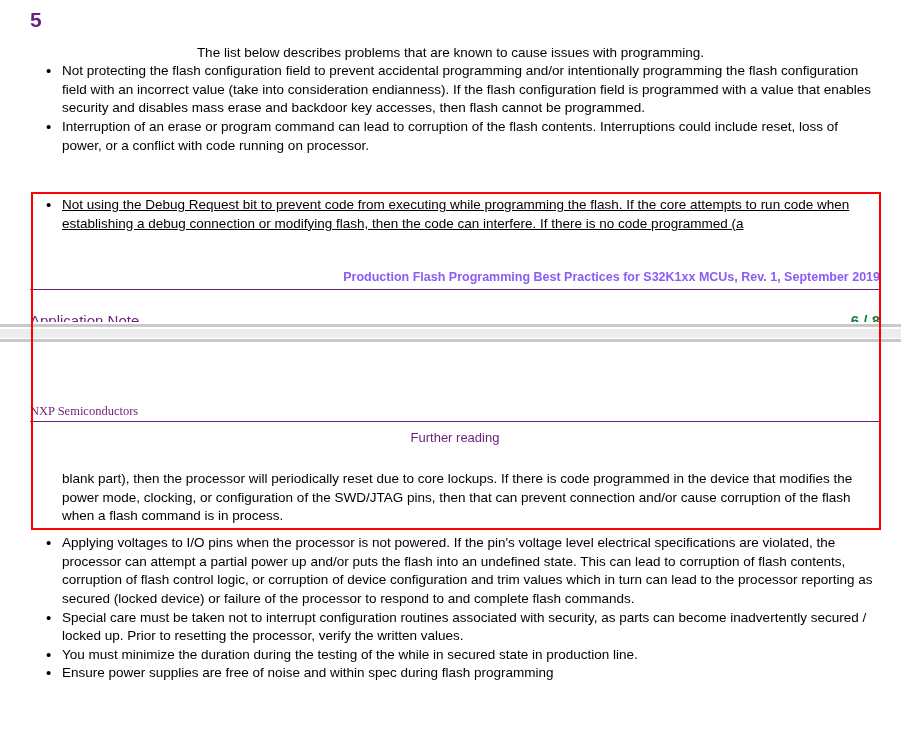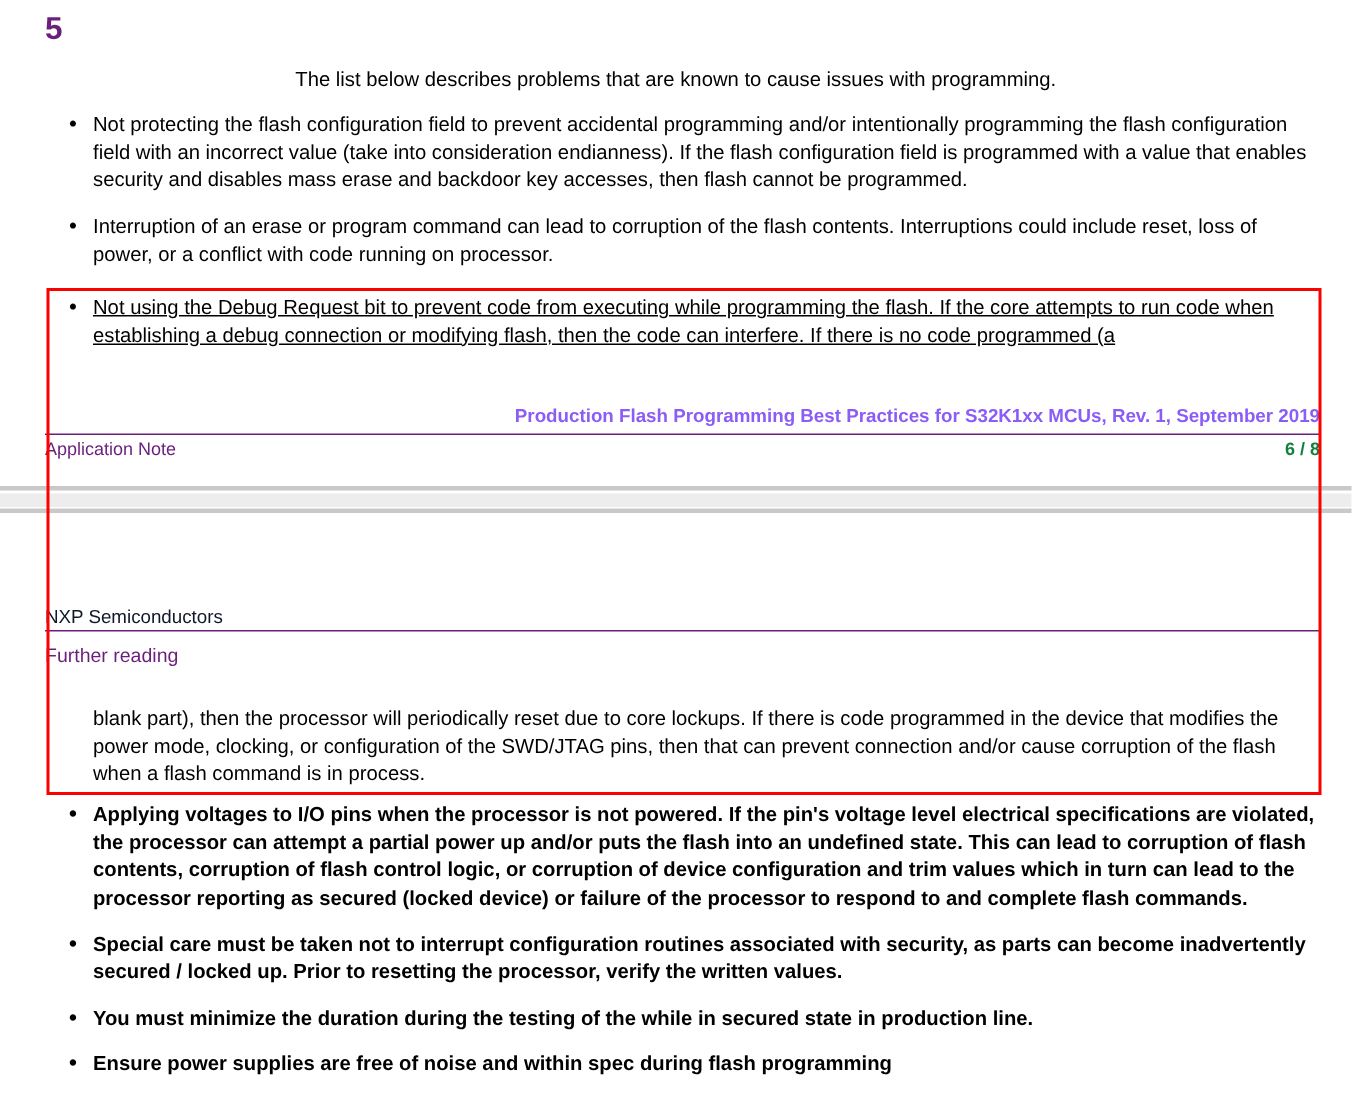--- a/index.html
+++ b/index.html
@@ -43,21 +43,20 @@
     text-align: center;
   }
   ul.bullets {
     list-style: none;
     margin: 0;
     padding: 0;
   }
   ul.bullets li {
     position: relative;
     padding-left: 32px;
-    margin-top: 12px;
     line-height: 1.38;
     font-size: 13.5px;
   }
   ul.bullets li::before {
     content: "\2022";
     position: absolute;
     left: 16px;
     top: -1px;
     font-size: 15px;
   }
@@ -110,22 +109,23 @@
   }
   .footer-rule {
     border-top: 1px solid #6b1f7c;
     margin-top: 5px;
   }
   .footer-row {
     display: flex;
     justify-content: space-between;
     align-items: baseline;
     color: #6b1f7c;
-    font-size: 12px;
+    font-size: 15px;
     padding-top: 2px;
+    margin-top: 20px;
   }
   .footer-left { color: #6b1f7c; }
   .footer-right { color: #15803d; font-weight: bold; }
 
   
   .page-gap {
     position: absolute;
     left: 0;
     top: 322px;
     width: 901px;
@@ -149,29 +149,30 @@
   }
 
   
   .page-header {
     position: absolute;
     left: 30px;
     top: 404px;
     width: 850px;
   }
   .header-company {
-    color: #0f172a;
+    color: #701a75;
     font-size: 12.5px;
+    font-family: Liberation Serif, serif;
   }
   .header-rule {
     border-top: 1px solid #6b1f7c;
     margin-top: 2px;
   }
   .header-sub {
-    text-align: left;
+    text-align: center;
     color: #6b1f7c;
     font-size: 13px;
     padding-top: 8px;
   }
 
   .continued-text {
     position: absolute;
     left: 30px;
     top: 470px;
     width: 848px;
@@ -179,21 +180,20 @@
     box-sizing: border-box;
     line-height: 1.38;
     font-size: 13.5px;
   }
 
   .rest-list {
     position: absolute;
     left: 30px;
     top: 534px;
     width: 852px;
-    font-weight: bold;
   }
   .rest-list ul.bullets li:first-child {
     margin-top: 0;
   }
 </style>
 </head>
 <body>
 
 <div class="page">
 

